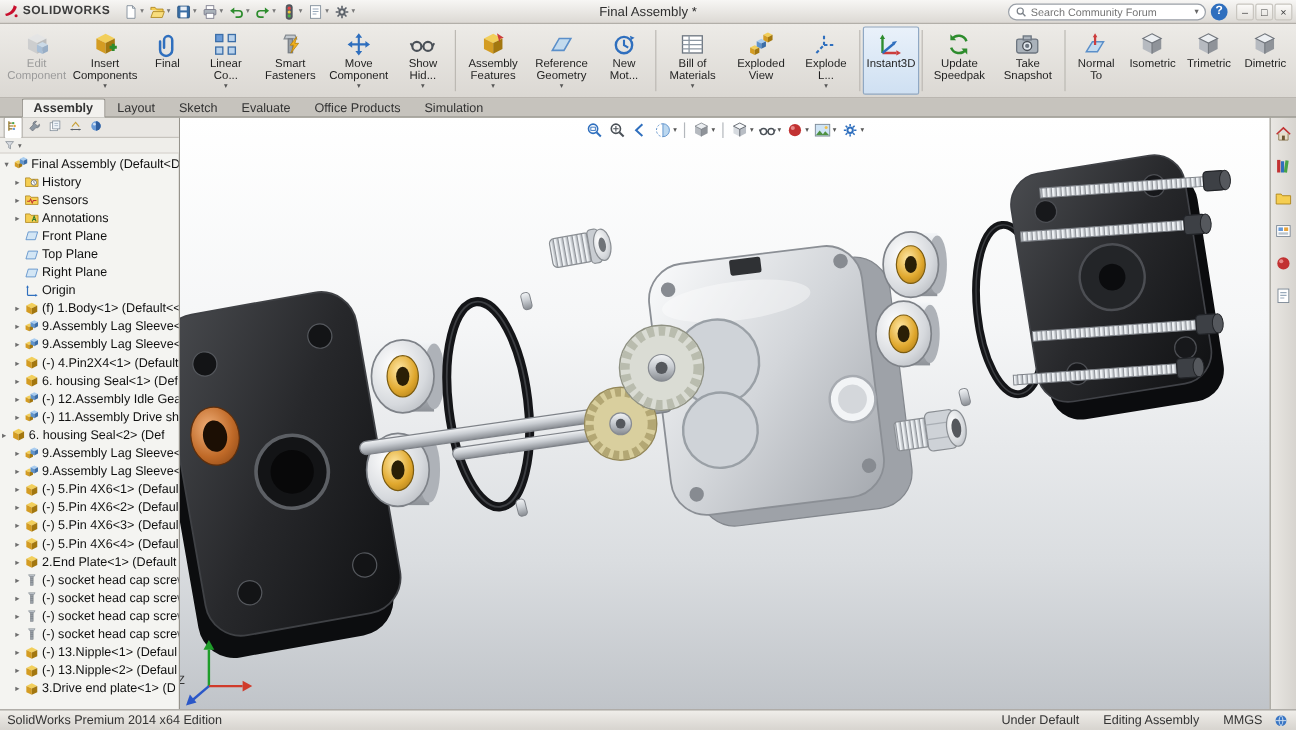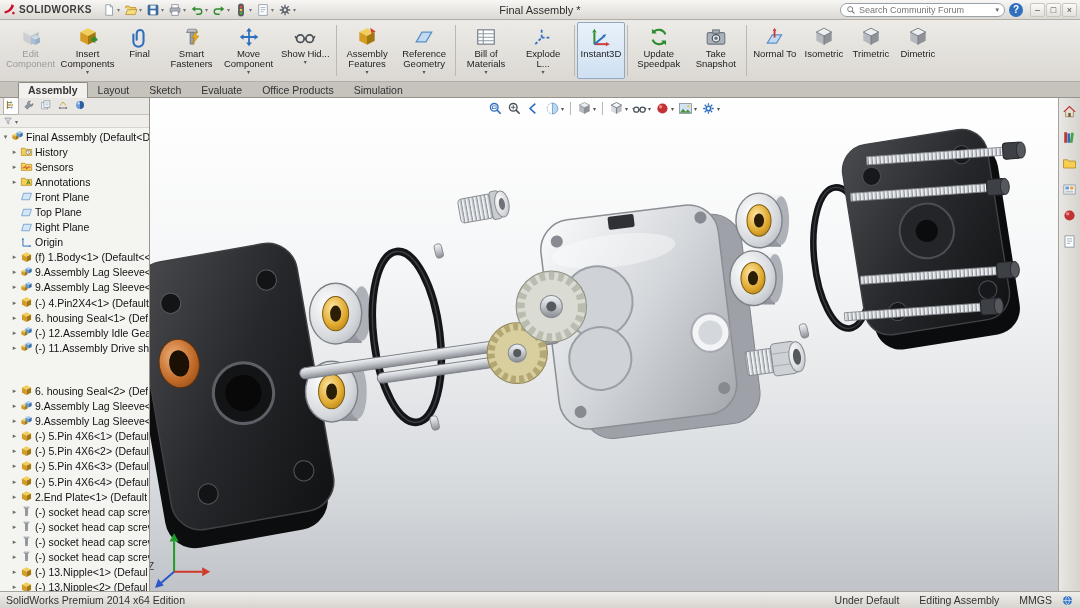--- a/index.html
+++ b/index.html
@@ -224,20 +224,32 @@
       <span class="ic">
         <svg viewBox="0 0 20 20" xmlns="http://www.w3.org/2000/svg">
           <path d="M7 12.5V6.8a3.1 3.1 0 0 1 6.2 0v7.4a4.6 4.6 0 0 1-9.2 0V7.8" fill="none" stroke="#2f6fbe" stroke-width="1.9" stroke-linecap="round"></path>
         </svg>
       </span>
       <div class="rlabel">Final</div>
     </div>
     <div class="rbtn">
       <span class="ic">
         <svg viewBox="0 0 20 20" xmlns="http://www.w3.org/2000/svg">
+          <rect x="2.5" y="2.5" width="5.4" height="5.4" fill="#6a9bd8" stroke="#3c6ea8"></rect>
+          <rect x="12" y="2.5" width="5.4" height="5.4" fill="#b9d2ec" stroke="#3c6ea8"></rect>
+          <rect x="2.5" y="12" width="5.4" height="5.4" fill="#b9d2ec" stroke="#3c6ea8"></rect>
+          <rect x="12" y="12" width="5.4" height="5.4" fill="#b9d2ec" stroke="#3c6ea8"></rect>
+        </svg>
+      </span>
+      <div class="rlabel">Linear Co...</div>
+      <span class="caret">▾</span>
+    </div>
+    <div class="rbtn">
+      <span class="ic">
+        <svg viewBox="0 0 20 20" xmlns="http://www.w3.org/2000/svg">
           <path d="M6.5 3h7l1.2 2.8H5.3z" fill="#c3c9cf" stroke="#878d93"></path>
           <rect x="8.4" y="5.8" width="3.2" height="10.5" fill="#9aa1a8" stroke="#797f86"></rect>
           <path d="M14.8 4.2 9.8 10.6h2.8l-2.2 6 5.8-7.4h-2.8z" fill="#f2b11e" stroke="#b5820a" stroke-width=".6"></path>
         </svg>
       </span>
       <div class="rlabel">Smart Fasteners</div>
     </div>
     <div class="rbtn">
       <span class="ic">
         <svg viewBox="0 0 20 20" xmlns="http://www.w3.org/2000/svg">
@@ -274,30 +286,62 @@
     </div>
     <div class="rbtn">
       <span class="ic">
         <svg viewBox="0 0 20 20" xmlns="http://www.w3.org/2000/svg">
           <path d="M3 14.5 8.2 5.5H17l-5.2 9z" fill="#bcd8f0" fill-opacity=".85" stroke="#5b8fc9" stroke-width="1.2"></path>
         </svg>
       </span>
       <div class="rlabel">Reference Geometry</div>
       <span class="caret">▾</span>
     </div>
+    <div class="rbtn">
+      <span class="ic">
+        <svg viewBox="0 0 20 20" xmlns="http://www.w3.org/2000/svg">
+          <circle cx="10" cy="10.5" r="6.2" fill="none" stroke="#2f6fbe" stroke-width="1.8"></circle>
+          <path d="M10 6.5v4l3.2 2" fill="none" stroke="#2f6fbe" stroke-width="1.6"></path>
+          <path d="M14.5 3.5 18 5l-2.8 1.8z" fill="#2f6fbe"></path>
+        </svg>
+      </span>
+      <div class="rlabel">New Mot...</div>
+    </div>
     <div class="rsep"></div>
     <div class="rbtn">
       <span class="ic">
         <svg viewBox="0 0 20 20" xmlns="http://www.w3.org/2000/svg">
           <rect x="2.5" y="3.5" width="15" height="13" fill="#fff" stroke="#6d7680"></rect>
           <path d="M2.5 7h15M2.5 10.2h15M2.5 13.4h15M7.5 3.5v13" stroke="#8d98a3" stroke-width="1"></path>
         </svg>
       </span>
       <div class="rlabel">Bill of Materials</div>
       <span class="caret">▾</span>
+    </div>
+    <div class="rbtn">
+      <span class="ic">
+        <svg viewBox="0 0 20 20" xmlns="http://www.w3.org/2000/svg">
+          <g transform="translate(.4,9.6) scale(.5)">
+            <path d="M10 2 17 5.5 10 9 3 5.5Z" fill="#f2cf5b"></path>
+            <path d="M3 5.5 10 9v8L3 13.5Z" fill="#d49c22"></path>
+            <path d="M10 9l7-3.5V13.5L10 17Z" fill="#a3770f"></path>
+          </g>
+          <g transform="translate(5.4,4.8) scale(.5)">
+            <path d="M10 2 17 5.5 10 9 3 5.5Z" fill="#a9cdf0"></path>
+            <path d="M3 5.5 10 9v8L3 13.5Z" fill="#5f93cc"></path>
+            <path d="M10 9l7-3.5V13.5L10 17Z" fill="#3c6ea8"></path>
+          </g>
+          <g transform="translate(10.4,0) scale(.5)">
+            <path d="M10 2 17 5.5 10 9 3 5.5Z" fill="#f2cf5b"></path>
+            <path d="M3 5.5 10 9v8L3 13.5Z" fill="#d49c22"></path>
+            <path d="M10 9l7-3.5V13.5L10 17Z" fill="#a3770f"></path>
+          </g>
+        </svg>
+      </span>
+      <div class="rlabel">Exploded View</div>
     </div>
     <div class="rbtn">
       <span class="ic">
         <svg viewBox="0 0 20 20" xmlns="http://www.w3.org/2000/svg">
           <path d="M3 16.5 8.8 10.5M8.8 10.5H16M8.8 10.5V3.5" fill="none" stroke="#2f6fbe" stroke-width="1.6" stroke-dasharray="2.6 1.8"></path>
         </svg>
       </span>
       <div class="rlabel">Explode L...</div>
       <span class="caret">▾</span>
     </div>
@@ -613,21 +657,21 @@
             </g>
             <g transform="translate(6.4,0) scale(.68)">
               <path d="M10 2 17 5.5 10 9 3 5.5Z" fill="#a9cdf0"></path>
               <path d="M3 5.5 10 9v8L3 13.5Z" fill="#5f93cc"></path>
               <path d="M10 9l7-3.5V13.5L10 17Z" fill="#3c6ea8"></path>
             </g>
           </svg>
         </span>
         <span class="tlabel">(-) 11.Assembly Drive sh</span>
       </div>
-      <div class="trow" style="padding-left: 11px; margin-top: 28px;">
+      <div class="trow" style="">
         <span class="exp">▸</span>
         <span class="ic">
           <svg viewBox="0 0 20 20" xmlns="http://www.w3.org/2000/svg">
             <path d="M10 2 17 5.5 10 9 3 5.5Z" fill="#f2cf5b"></path>
             <path d="M3 5.5 10 9v8L3 13.5Z" fill="#d49c22"></path>
             <path d="M10 9l7-3.5V13.5L10 17Z" fill="#a3770f"></path>
           </svg>
         </span>
         <span class="tlabel">6. housing Seal&lt;2&gt; (Def</span>
       </div>

